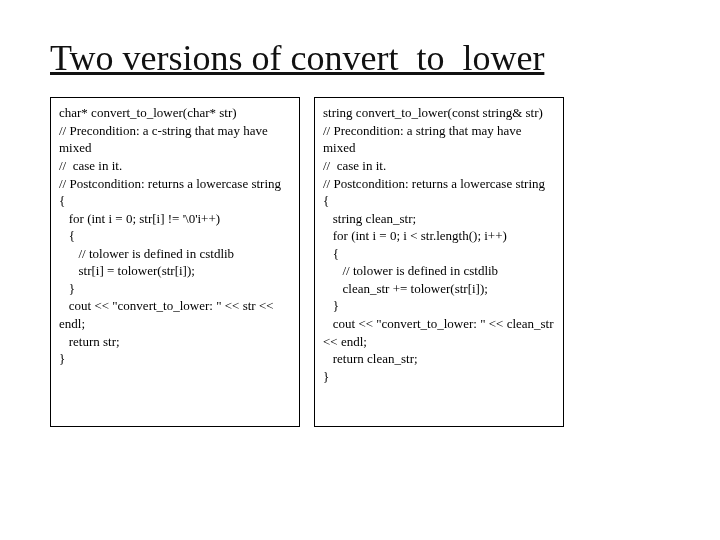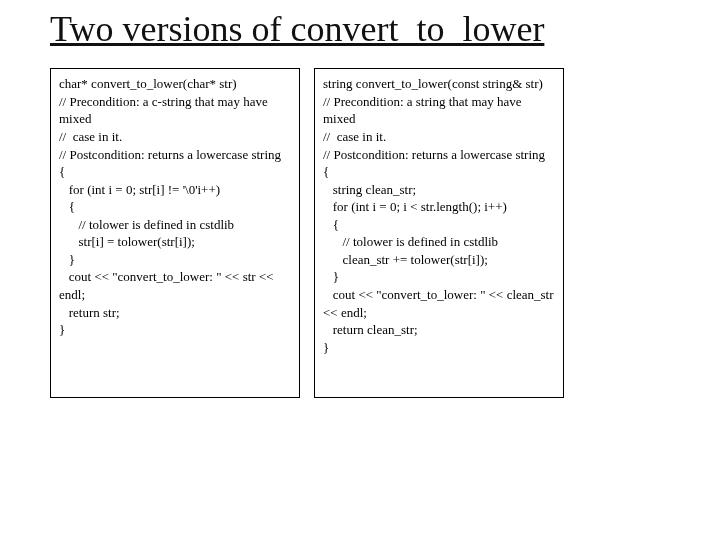--- a/index.html
+++ b/index.html
@@ -5,21 +5,21 @@
   body {
     margin: 0;
     padding: 0;
     width: 720px;
     height: 540px;
     background: #fff;
     font-family: Georgia, 'Times New Roman', serif;
     box-sizing: border-box;
   }
   .slide {
-    padding: 9px 40px 20px 50px;
+    padding: 38px 40px 20px 50px;
     box-sizing: border-box;
     width: 604px;
     height: 540px;
   }
   .title {
     font-size: 36px;
     line-height: 1.15;
     color: #111;
     text-decoration: underline;
     margin-bottom: 18px;

